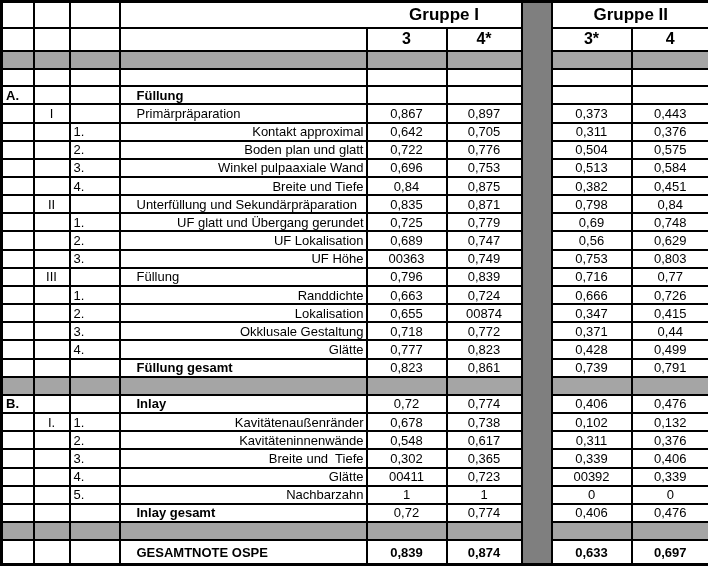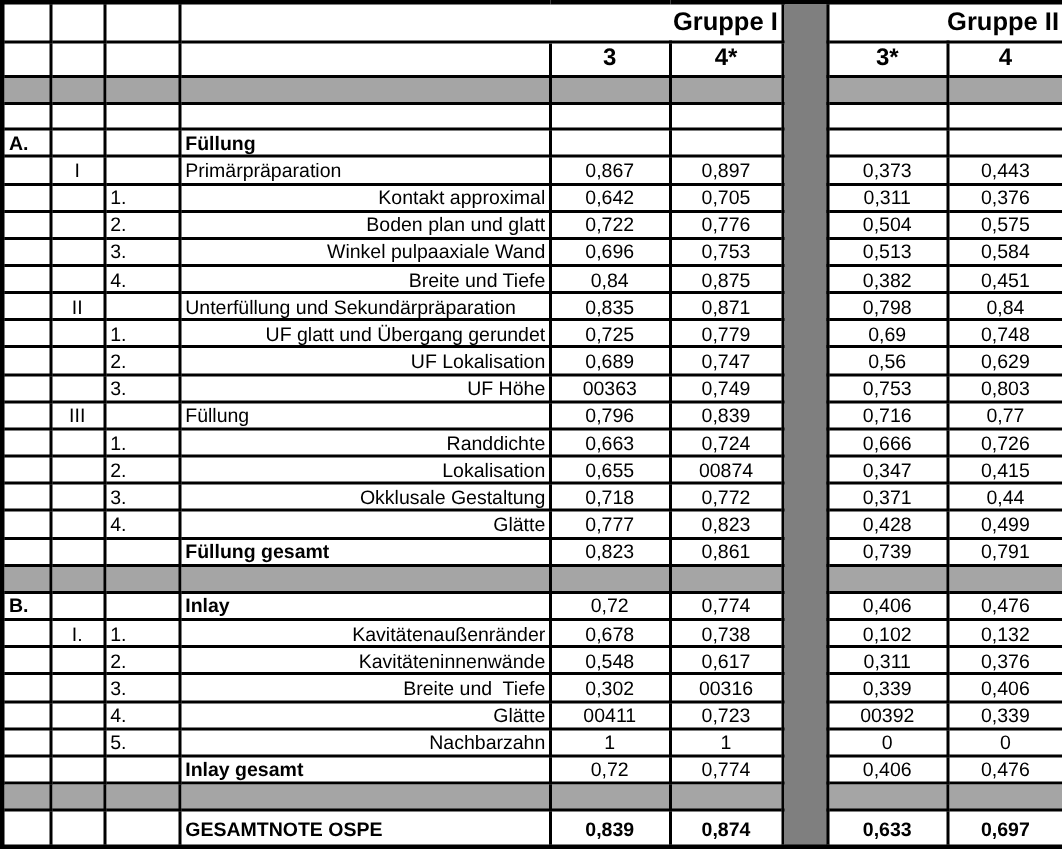--- a/index.html
+++ b/index.html
@@ -41,42 +41,42 @@
   tr.r2    { height: 23px; }
   tr.band  { height: 18px; }
   tr.blank { height: 17px; }
   tr.data  { height: 18px; }
   tr.tall  { height: 24px; }
 
   
   td.grp {
     font-size: 17px;
     font-weight: bold;
-    text-align: right;
+    text-align: center;
     padding-left: 3px;
   }
   td.sub {
     font-size: 16px;
     font-weight: bold;
     text-align: center;
   }
   td.no-right { border-right: none; }
   td.no-left  { border-left: none; }
 
   
   td.sep { background: #7f7f7f; padding: 0; }
 
   
   tr.band td { background: #a5a5a5; }
 
   
   td.c1 { font-weight: bold; text-align: left; padding-left: 3px; }
   td.c2 { text-align: center; }
   td.c3 { text-align: left; padding-left: 3px; }
-  td.lbl-left   { text-align: left; padding-left: 3px; }
+  td.lbl-left   { text-align: left; padding-left: 16px; }
   td.lbl-center { text-align: right; }
   td.val { text-align: center; }
   .bold { font-weight: bold; }
 </style>
 </head>
 <body>
 
 <table class="grid">
   <colgroup>
     <col class="col-a">
@@ -328,21 +328,21 @@
         <td class="val">0,617</td>
         <td class="val">0,311</td>
         <td class="val">0,376</td>
       </tr>
       <tr class="data">
         <td class="c1"></td>
         <td class="c2"></td>
         <td class="c3">3.</td>
         <td class="lbl-center">Breite und  Tiefe</td>
         <td class="val">0,302</td>
-        <td class="val">00316</td>
+        <td class="val">0,365</td>
         <td class="val">0,339</td>
         <td class="val">0,406</td>
       </tr>
       <tr class="data">
         <td class="c1"></td>
         <td class="c2"></td>
         <td class="c3">4.</td>
         <td class="lbl-center">Glätte</td>
         <td class="val">00411</td>
         <td class="val">0,723</td>

